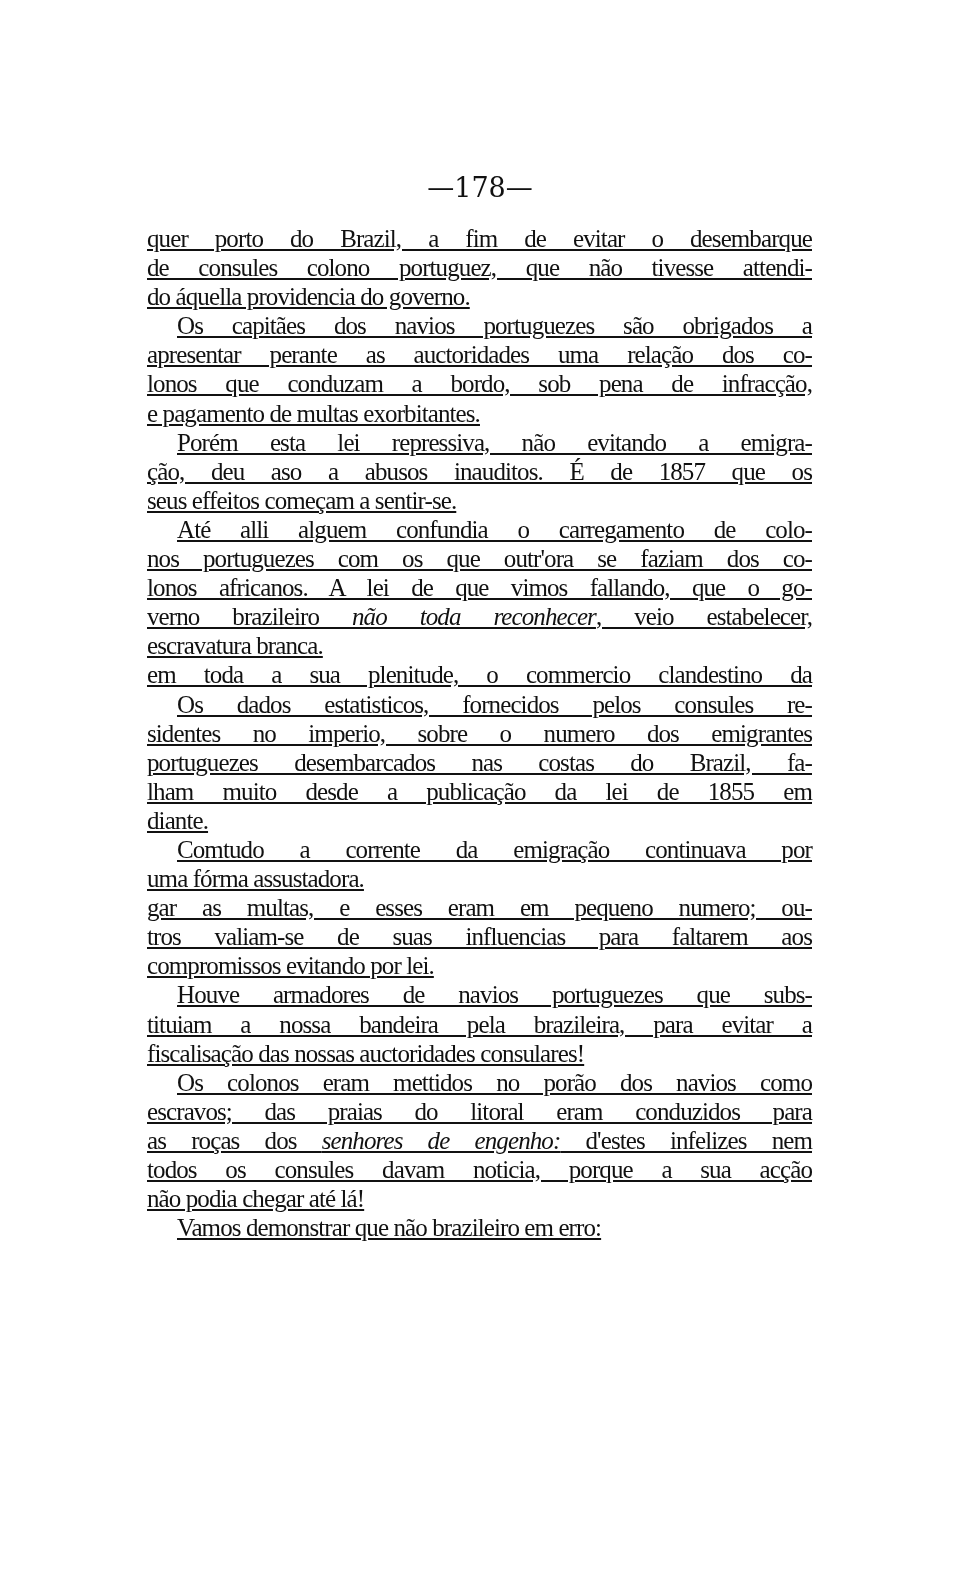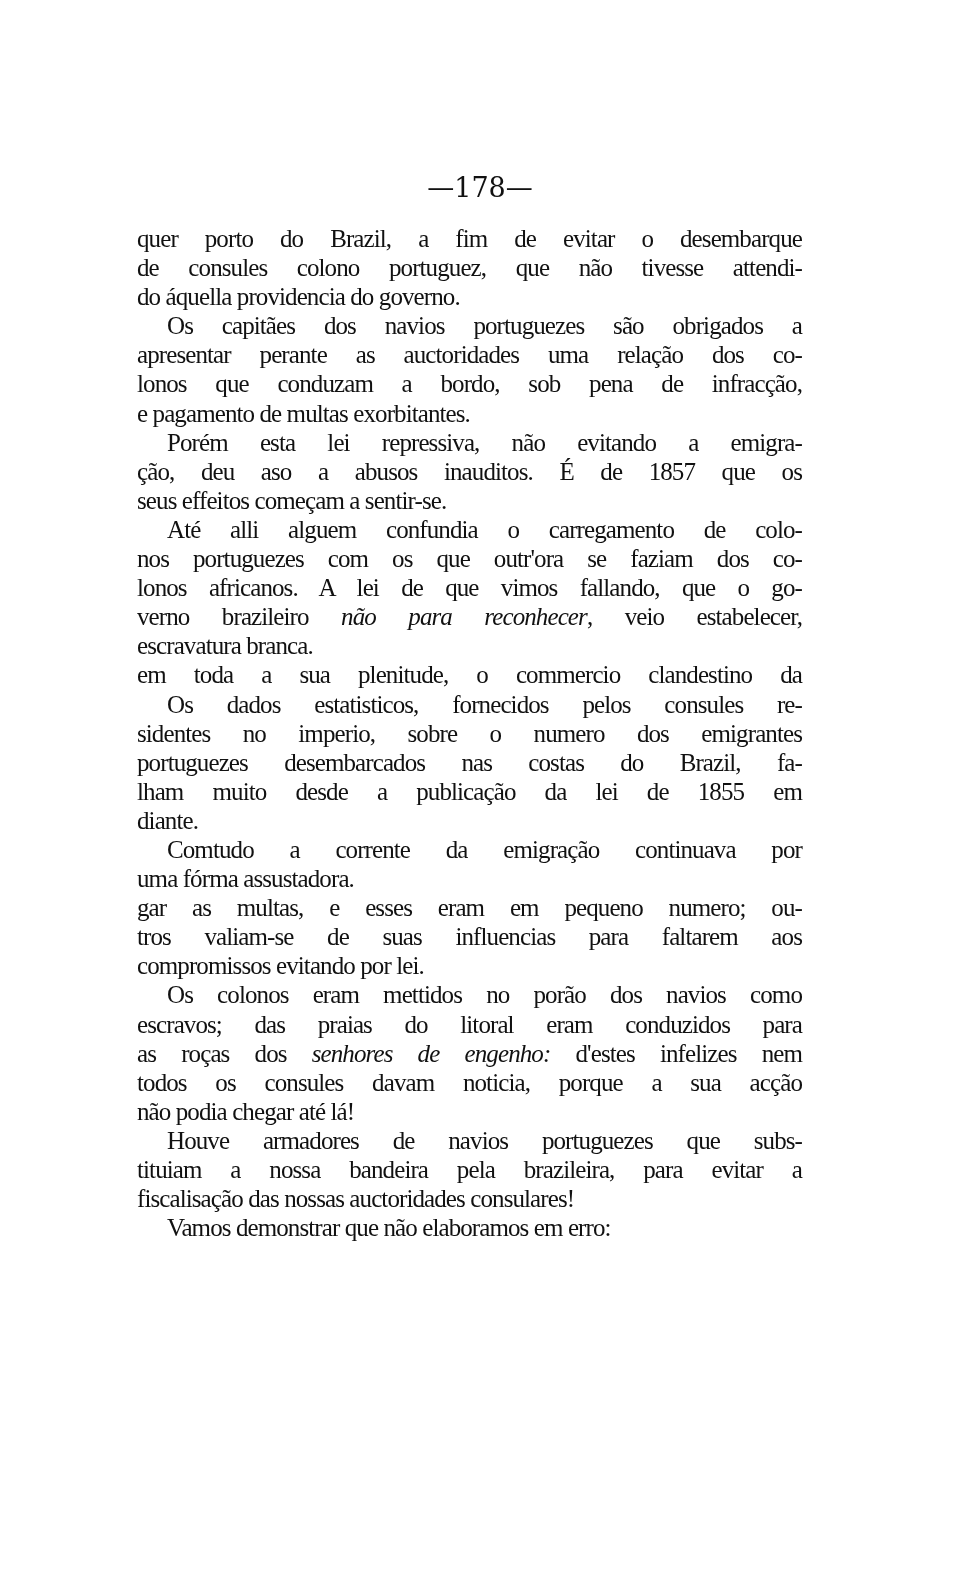--- a/index.html
+++ b/index.html
@@ -8,21 +8,21 @@
     position: absolute; left: 0; top: 0; width: 960px; height: 1282px;
     background: #ffffff;
     font-family: "DejaVu Serif", "Liberation Serif", serif;
     color: #111111;
   }
   .page-number {
     position: absolute; top: 172px; left: 0; width: 960px;
     text-align: center; font-size: 27px; letter-spacing: 0px;
   }
   .body-text {
-    position: absolute; left: 137px; top: 224px; width: 665px;
+    position: absolute; left: 147px; top: 224px; width: 665px; text-decoration: underline;
   }
   .line {
     display: block; height: 29.1px; line-height: 29.1px;
     font-size: 25px; white-space: nowrap;
     text-align: justify; text-align-last: justify;
     letter-spacing: -0.9px;
     font-family: "Liberation Serif", "DejaVu Serif", serif;
   }
   .line.indent { padding-left: 30px; }
   .line.last { text-align-last: left; }
@@ -52,21 +52,21 @@
     <div>
       <span class="line indent">Porém esta lei repressiva, não evitando a emigra-</span>
       <span class="line">ção, deu aso a abusos inauditos. É de 1857 que os</span>
       <span class="line last">seus effeitos começam a sentir-se.</span>
     </div>
 
     <div>
       <span class="line indent">Até alli alguem confundia o carregamento de colo-</span>
       <span class="line">nos portuguezes com os que outr'ora se faziam dos co-</span>
       <span class="line">lonos africanos. A lei de que vimos fallando, que o go-</span>
-      <span class="line"><span>verno brazileiro </span><span class="it">não para reconhecer</span><span>, veio estabelecer,</span></span>
+      <span class="line"><span>verno brazileiro </span><span class="it">não toda reconhecer</span><span>, veio estabelecer,</span></span>
       <span class="line last">escravatura branca.</span>
       <span class="line">em toda a sua plenitude, o commercio clandestino da</span>
     </div>
 
     <div>
       <span class="line indent">Os dados estatisticos, fornecidos pelos consules re-</span>
       <span class="line">sidentes no imperio, sobre o numero dos emigrantes</span>
       <span class="line">portuguezes desembarcados nas costas do Brazil, fa-</span>
       <span class="line">lham muito desde a publicação da lei de 1855 em</span>
       <span class="line last">diante.</span>
@@ -77,30 +77,30 @@
       <span class="line last">uma fórma assustadora.</span>
     </div>
 
     <div>
       <span class="line">gar as multas, e esses eram em pequeno numero; ou-</span>
       <span class="line">tros valiam-se de suas influencias para faltarem aos</span>
       <span class="line last">compromissos evitando por lei.</span>
     </div>
 
     <div>
+      <span class="line indent">Houve armadores de navios portuguezes que subs-</span>
+      <span class="line">tituiam a nossa bandeira pela brazileira, para evitar a</span>
+      <span class="line last">fiscalisação das nossas auctoridades consulares!</span>
+    </div>
+
+    <div>
       <span class="line indent">Os colonos eram mettidos no porão dos navios como</span>
       <span class="line">escravos; das praias do litoral eram conduzidos para</span>
       <span class="line"><span>as roças dos </span><span class="it">senhores de engenho:</span><span> d'estes infelizes nem</span></span>
       <span class="line">todos os consules davam noticia, porque a sua acção</span>
       <span class="line last">não podia chegar até lá!</span>
     </div>
 
     <div>
-      <span class="line indent">Houve armadores de navios portuguezes que subs-</span>
-      <span class="line">tituiam a nossa bandeira pela brazileira, para evitar a</span>
-      <span class="line last">fiscalisação das nossas auctoridades consulares!</span>
-    </div>
-
-    <div>
-      <span class="line indent last">Vamos demonstrar que não elaboramos em erro:</span>
+      <span class="line indent last">Vamos demonstrar que não brazileiro em erro:</span>
     </div>
   </div>
 </div>
 
 </body></html>

